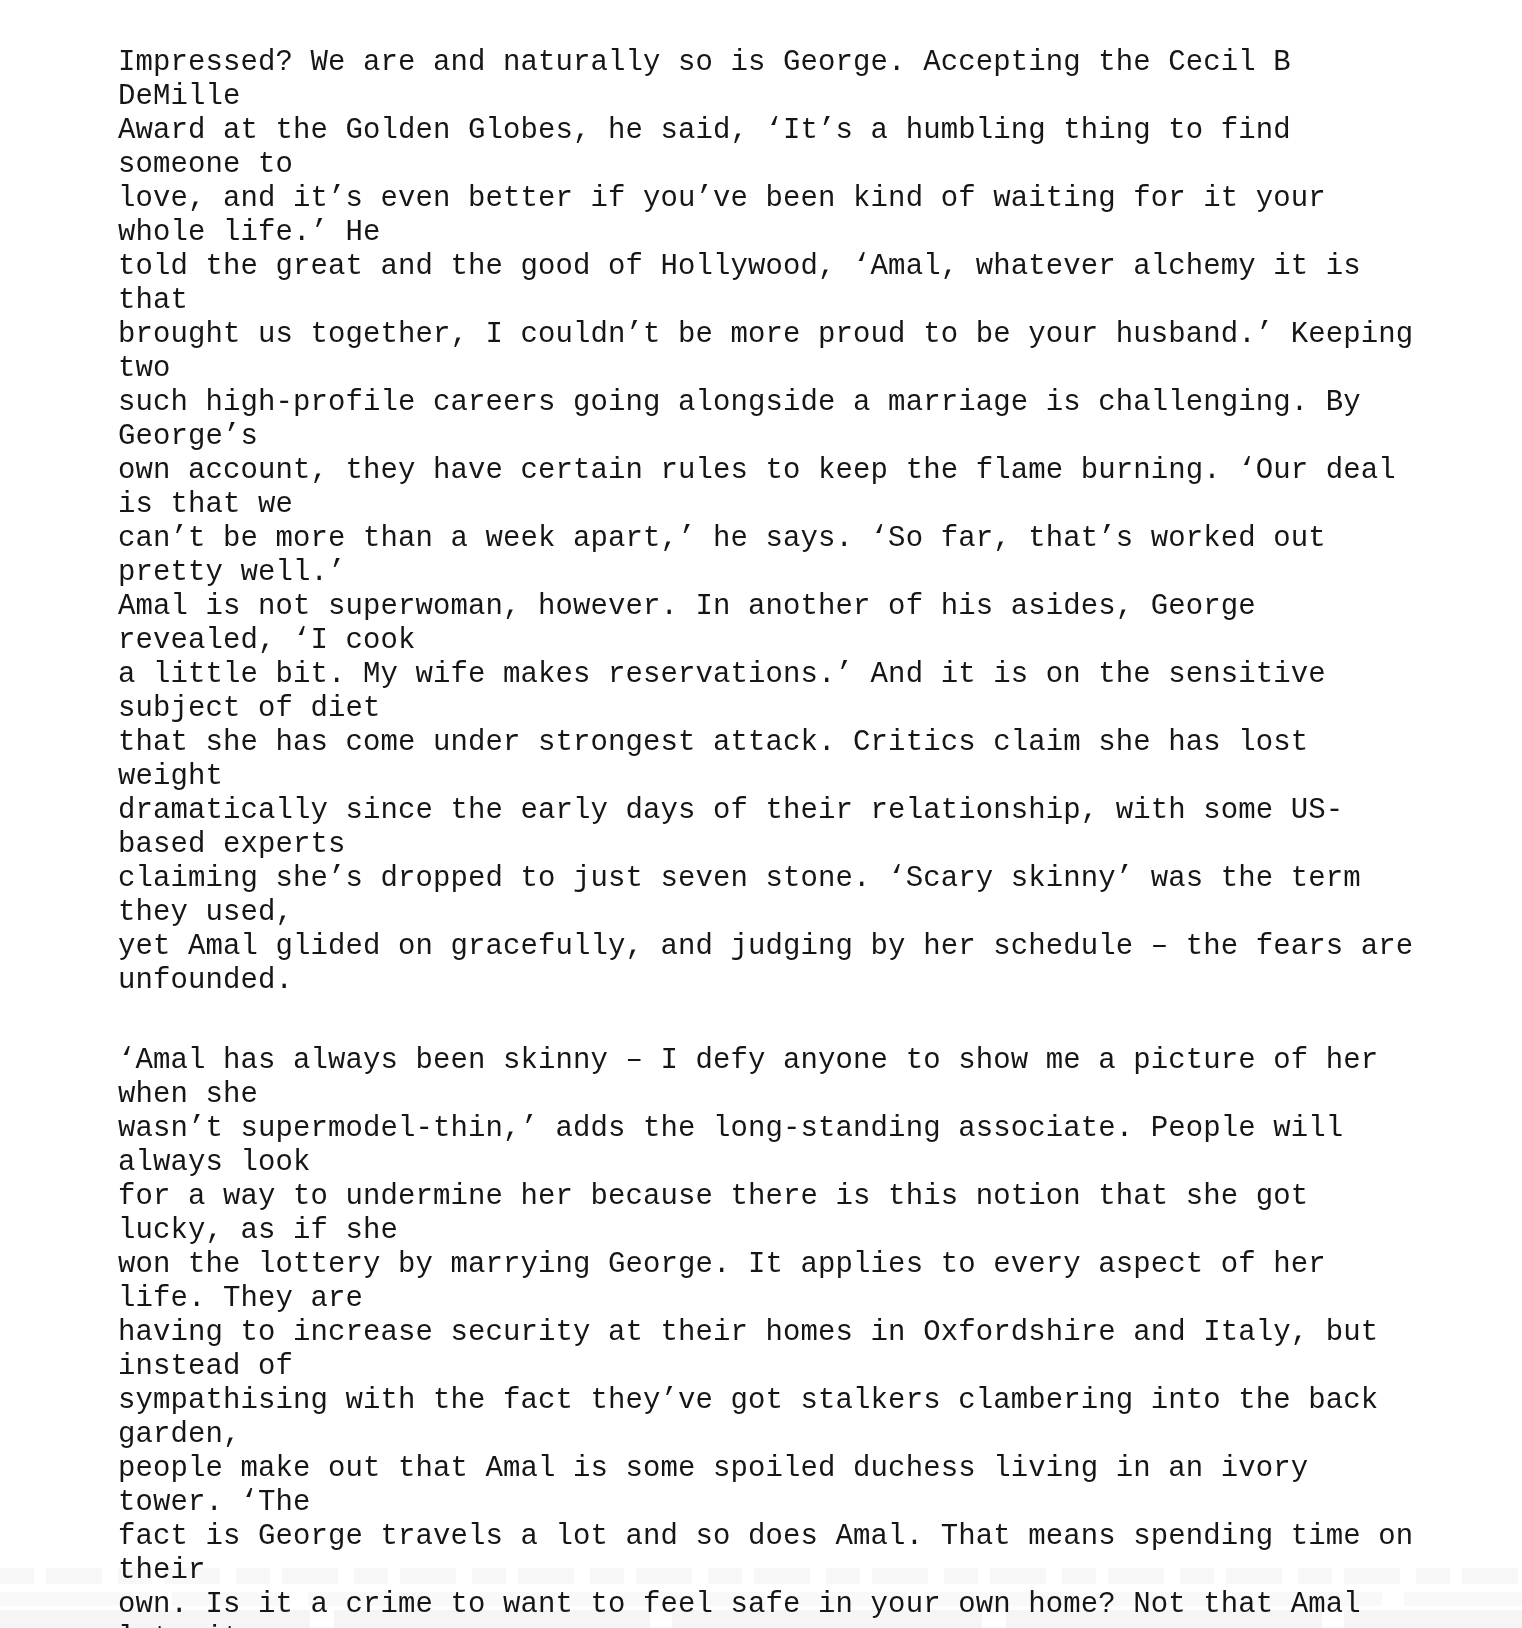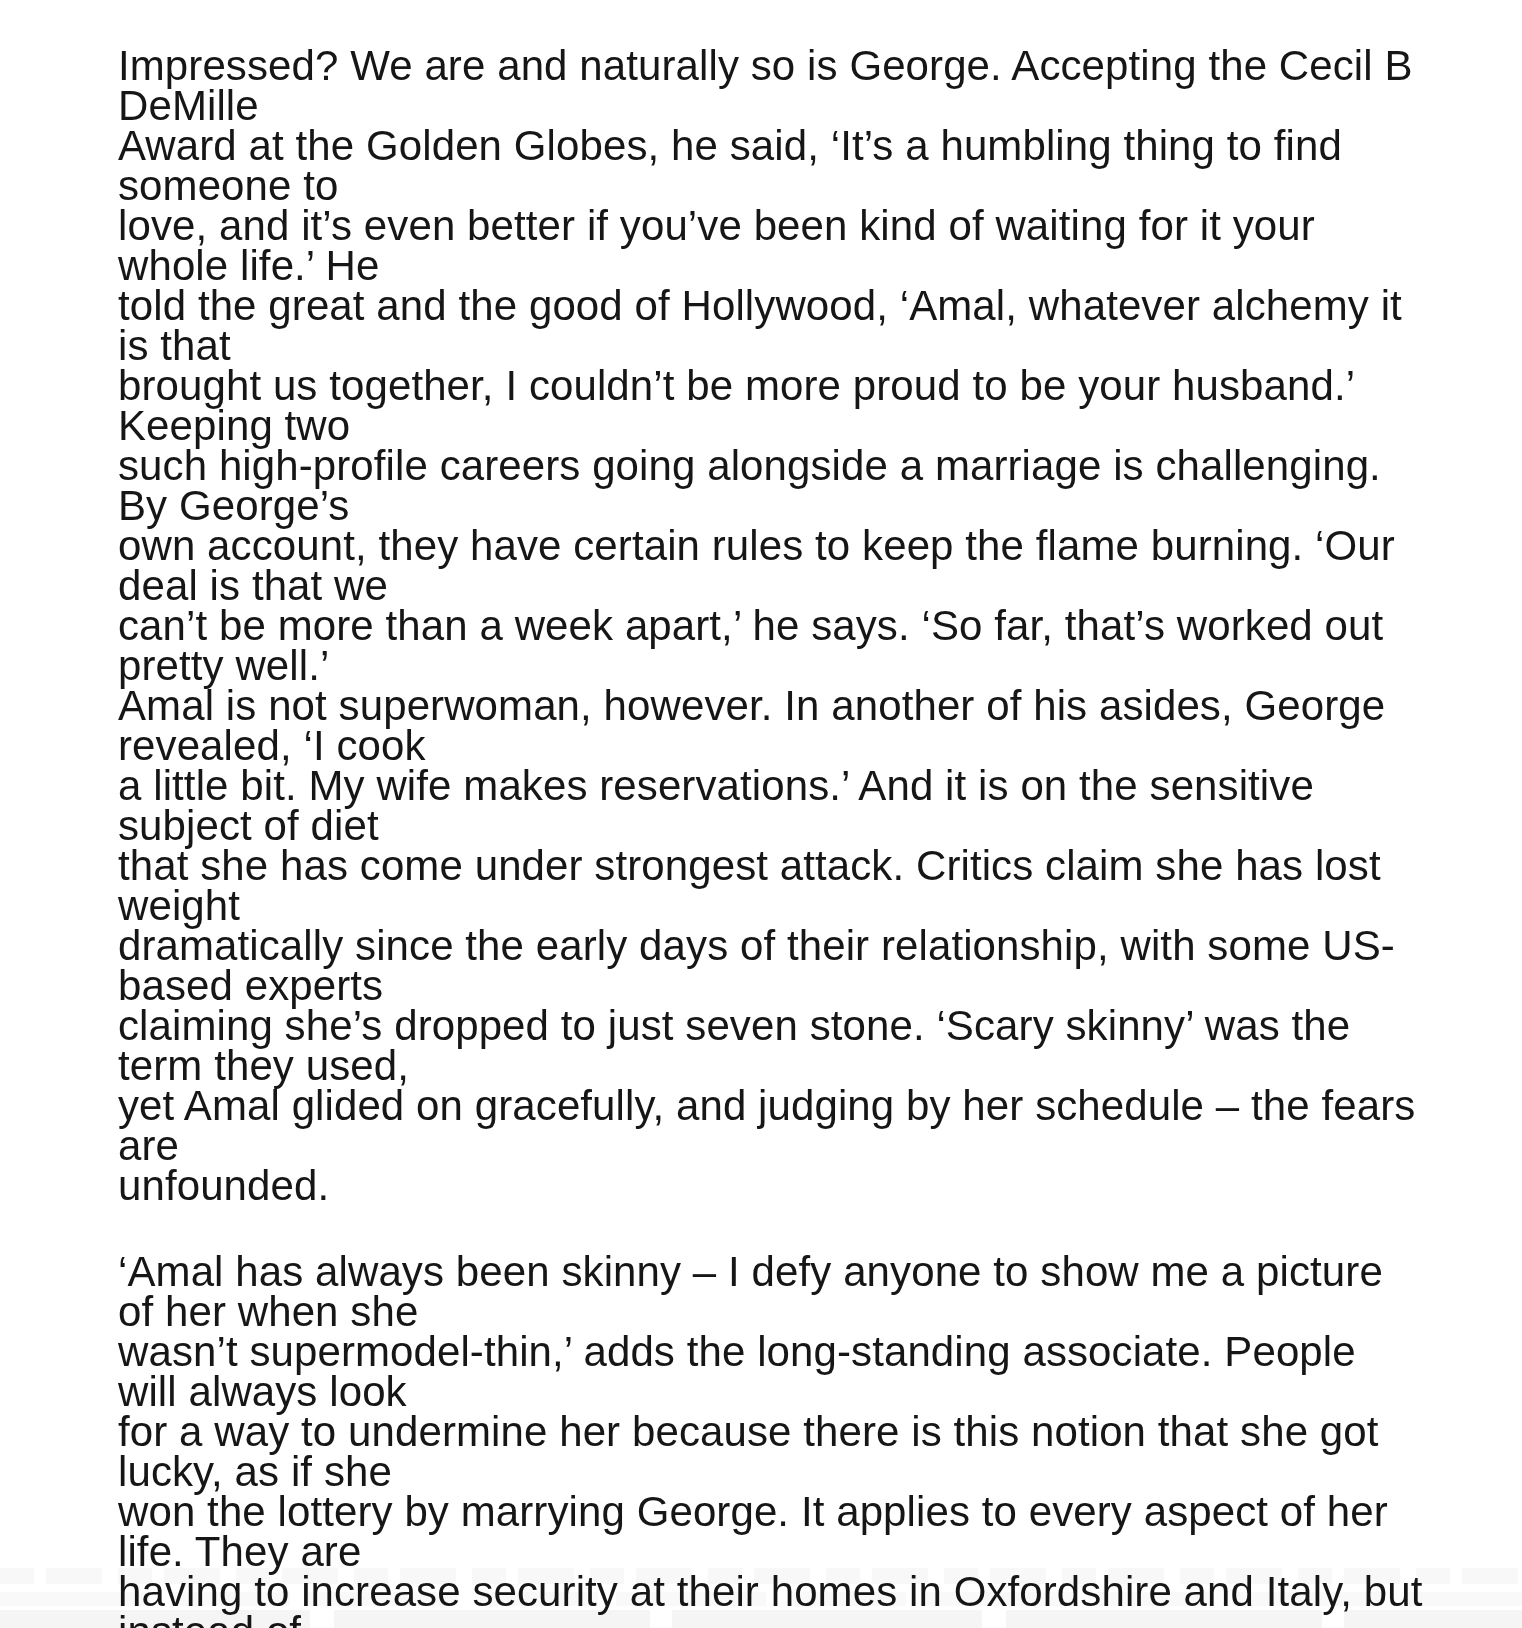--- a/index.html
+++ b/index.html
@@ -21,23 +21,23 @@
   }
   .page {
     position: absolute;
     top: 0;
     left: 0;
     width: 1522px;
     height: 1628px;
     padding: 46px 96px 0 118px;
   }
   .para {
-    font-family: Liberation Sans, sans-serif;
-    font-size: 42px;
-    line-height: 40px;
+    font-family: Liberation Mono, monospace;
+    font-size: 29px;
+    line-height: 34px;
     color: var(--text);
     white-space: pre-line;
     margin: 0 0 45.5px 0;
     letter-spacing: 0.1px;
   }
   
   .ghost-strip {
     position: absolute;
     left: 0;
     right: 0;

